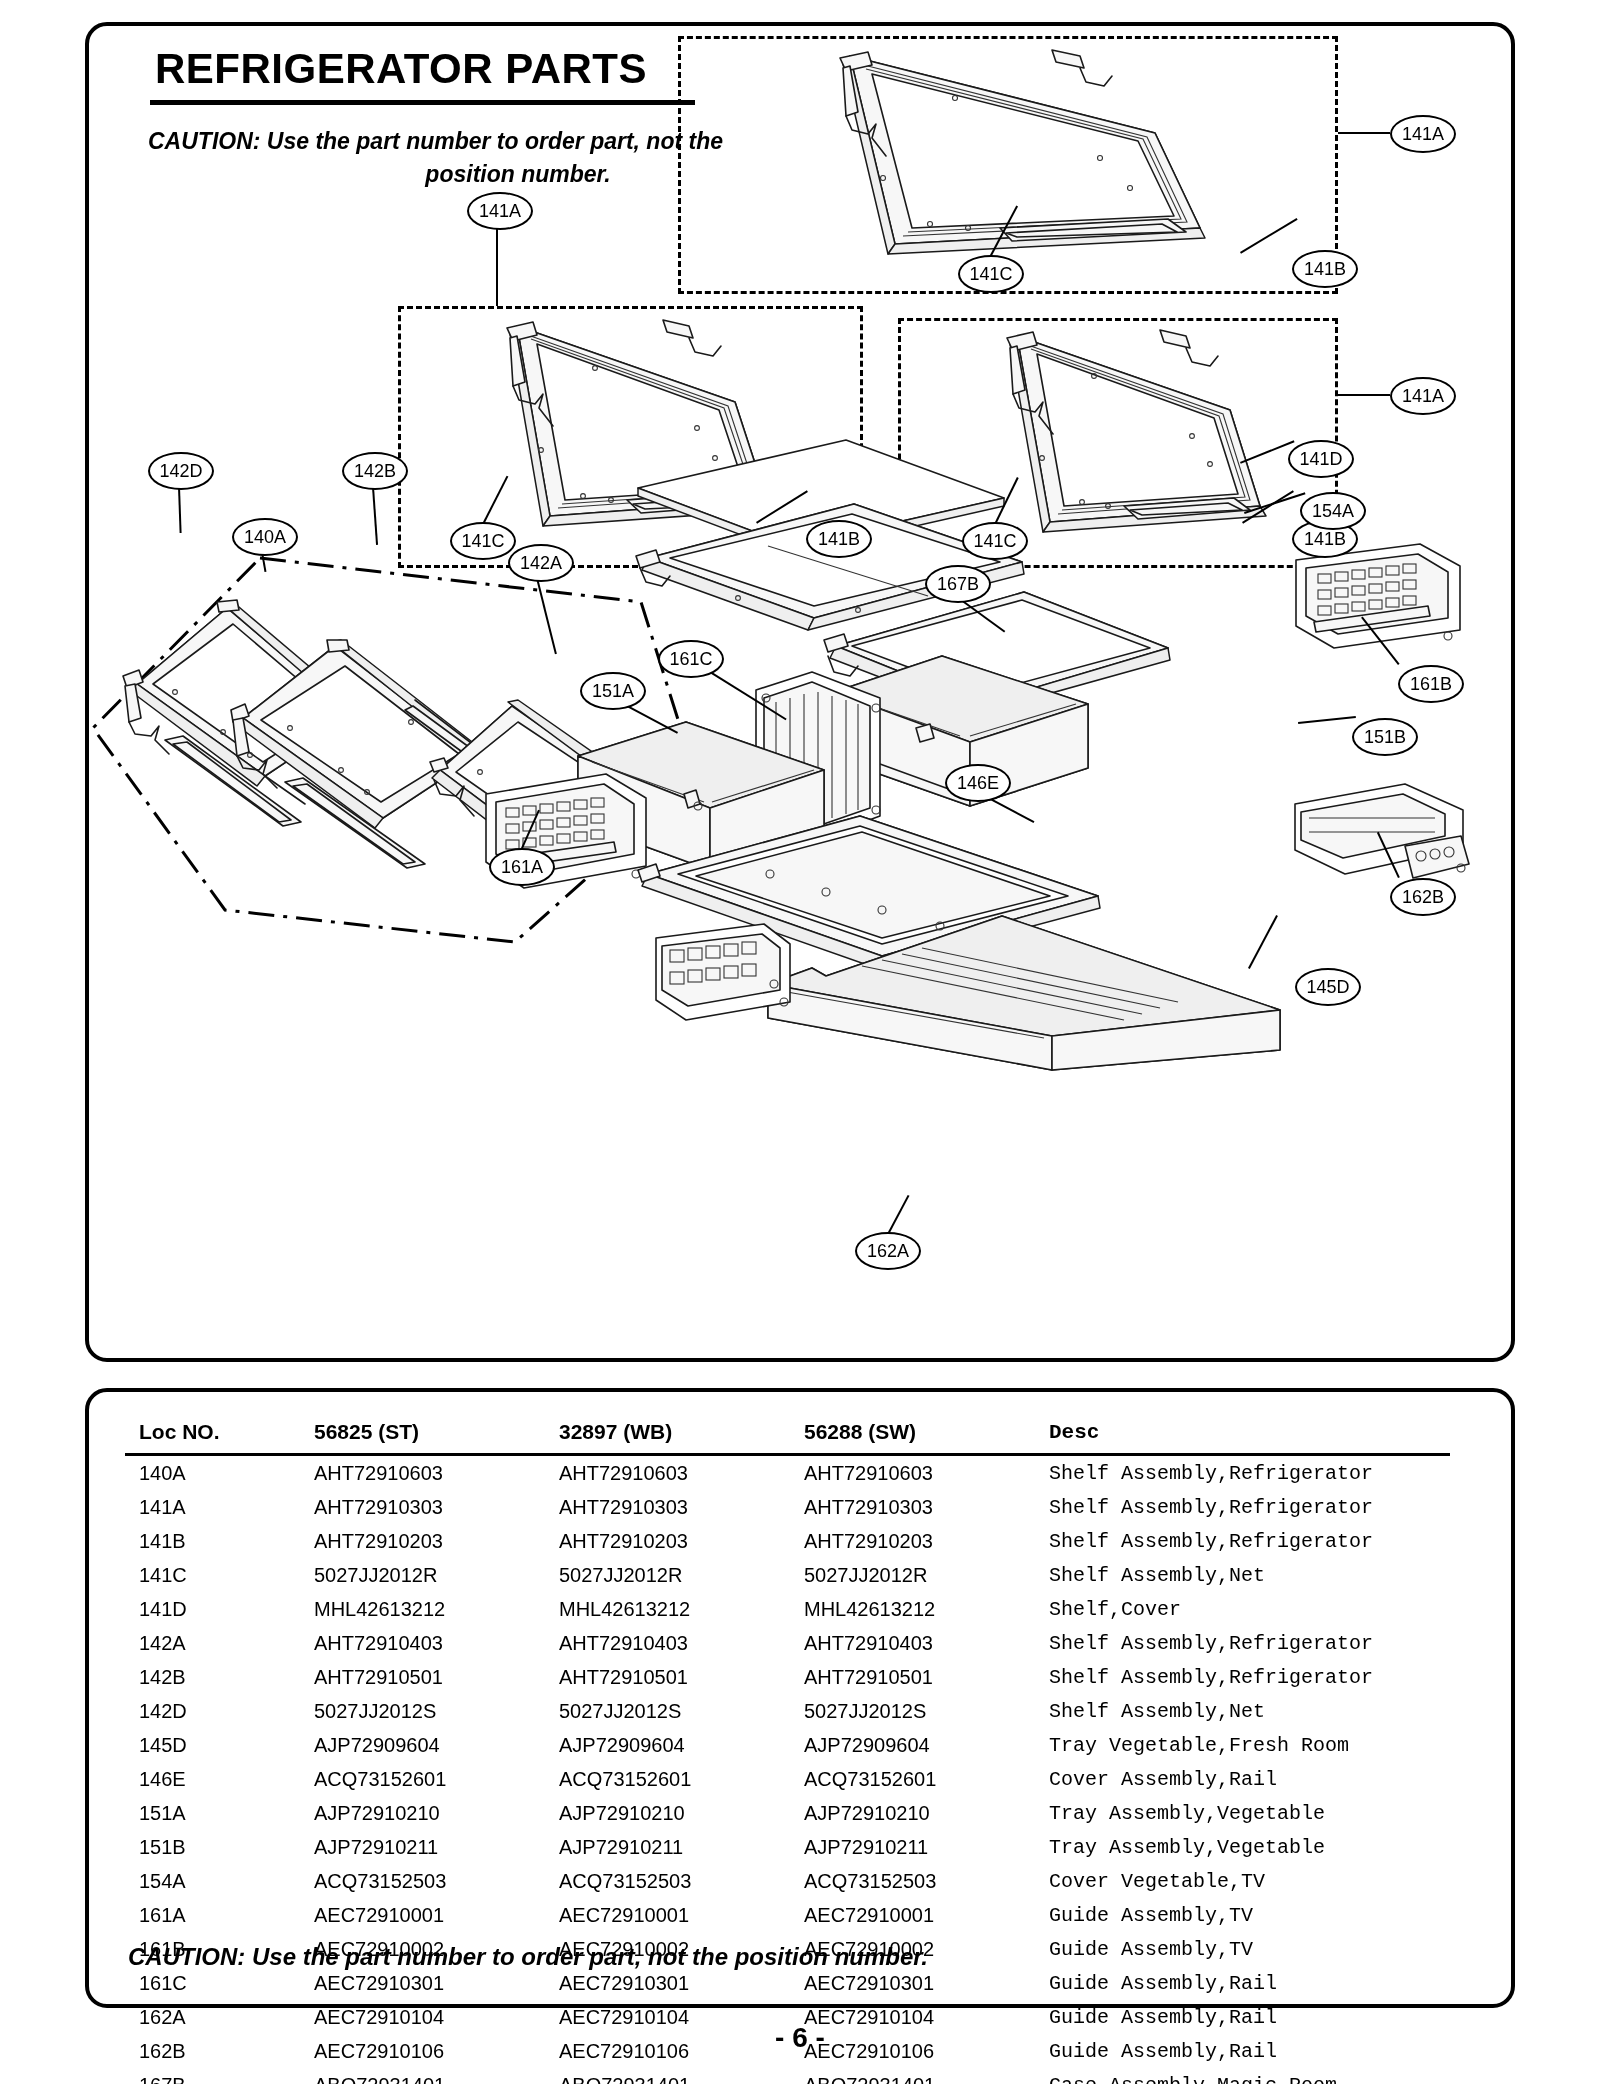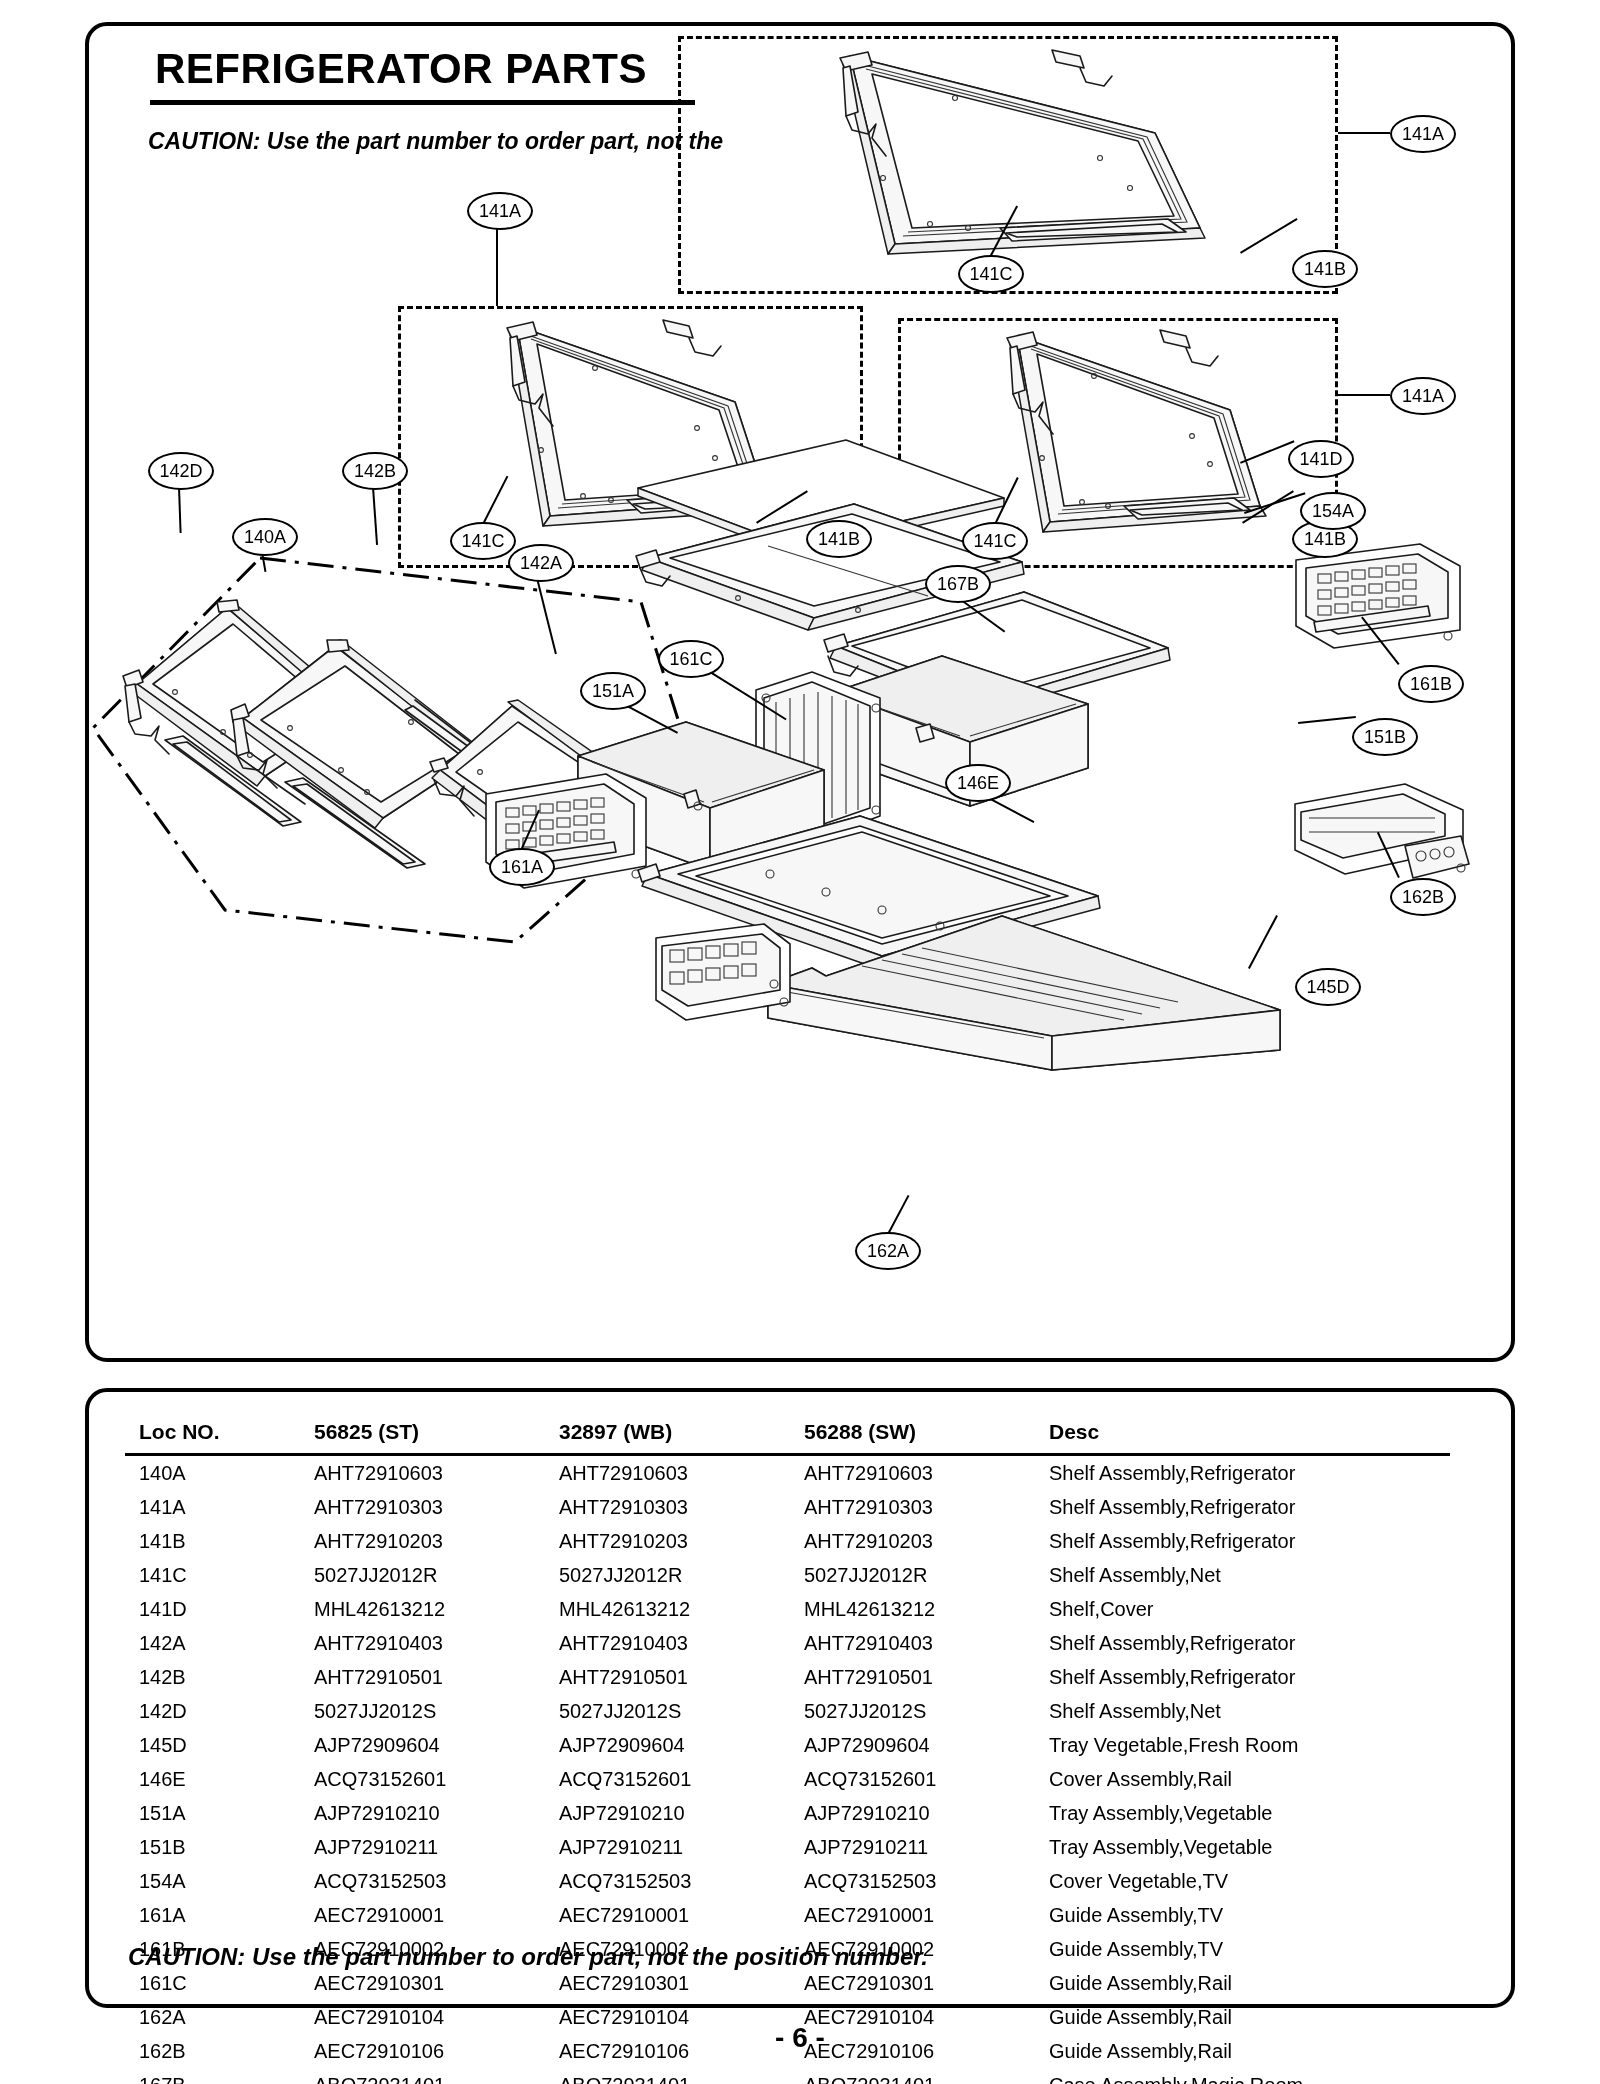--- a/index.html
+++ b/index.html
@@ -39,33 +39,34 @@
   
   #parts-table{position:absolute;left:125px;top:1420px;width:1360px;}
   table{border-collapse:collapse;width:1325px;font-size:20px;}
   thead th{text-align:left;font-weight:bold;font-size:21px;padding:0 0 9px 0;margin-top:15px;}
   thead tr{border-bottom:3px solid #000;}
   tbody td{padding:5.5px 0;font-size:20px;white-space:nowrap;}
   th.c-loc,td.c-loc{width:175px;padding-left:14px;}
   th.c-p1,td.c-p1{width:245px;}
   th.c-p2,td.c-p2{width:245px;}
   th.c-p3,td.c-p3{width:245px;}
-  th.c-desc,td.c-desc{width:auto;}
+  th.c-desc,td.c-desc{width:auto;font-family:Liberation Mono, monospace;}
   #caution-bottom{position:absolute;left:128px;top:1943px;font-size:24px;font-weight:bold;font-style:italic;}
   #page-number{position:absolute;left:0;top:2022px;width:1600px;text-align:center;font-size:28px;font-weight:bold;}
 </style>
 </head>
 <body>
 
 <div class="panel" id="diagram-panel"></div>
 
 <div id="page-title">REFRIGERATOR PARTS</div>
 <div id="title-rule"></div>
 <div id="caution-top">
   <span>CAUTION: Use the part number to order part, not the</span>
+  <span class="l2">position number.</span>
 </div>
 
 <div class="dashbox" style="left:678px;top:36px;width:660px;height:258px;"></div>
 <div class="art" style="left:700px;top:38px;">
   <svg width="620" height="250" viewBox="0 0 620 250">
     <path class="fillw" d="M150 18 L455 95 L500 190 L195 206 Z"></path>
     <path class="fillg" d="M150 18 L455 95 L500 190 L195 206 Z M172 36 L438 103 L474 178 L212 190 Z" fill-rule="evenodd"></path>
     <path class="ln-t" d="M160 26 L447 99 L487 184 L203 198"></path>
     <path class="ln-t" d="M166 31 L443 101 L481 181 L208 194"></path>
     <path class="fillgg" d="M150 18 L143 26 L188 216 L195 206 Z"></path>

